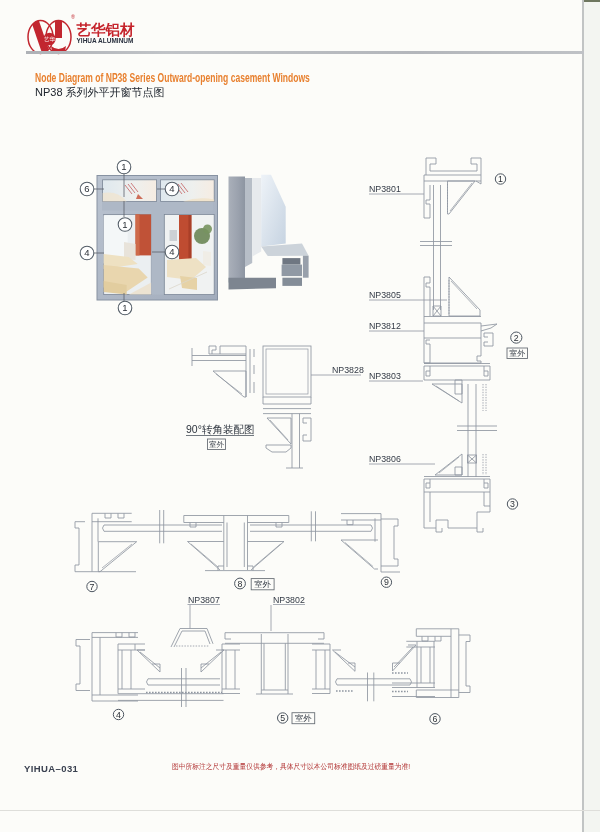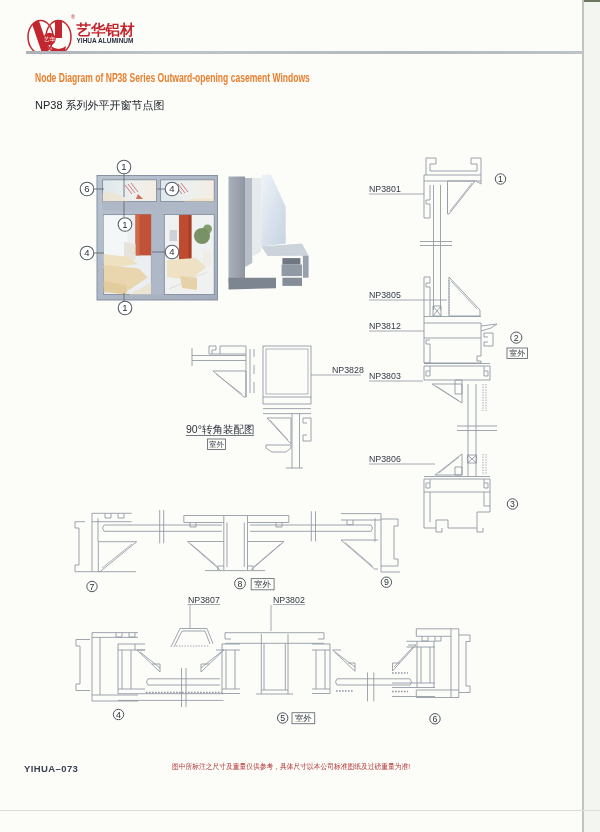--- a/index.html
+++ b/index.html
@@ -53,21 +53,21 @@
 
   <text x="56.5" y="22.5" font-size="15" font-weight="bold" fill="#c5242c" textLength="58" lengthAdjust="spacingAndGlyphs">艺华铝材</text>
 
   <text x="56.5" y="31" font-size="6.4" font-weight="bold" fill="#2b3240" textLength="57" lengthAdjust="spacingAndGlyphs">YIHUA ALUMINUM</text>
 </svg>
 
 <div class="abs" style="left:26px;top:51px;width:558px;height:3px;background:linear-gradient(90deg,#aeb1b6,#c0c3c7 25%,#b3b6bb 70%,#bfc2c6);"></div>
 
 <div class="abs" style="left:35px;top:70px;width:520px;font-size:13.5px;font-weight:bold;color:#e8802f;transform:scaleX(.633);transform-origin:0 0;white-space:nowrap;">Node Diagram of NP38 Series Outward-opening casement Windows</div>
 
-<div class="abs" style="left:35px;top:98px;font-size:11px;color:#20262f;">NP38 系列外平开窗节点图</div>
+<div class="abs" style="left:35px;top:85px;font-size:11px;color:#20262f;">NP38 系列外平开窗节点图</div>
 
 <svg class="abs" style="left:75px;top:155px;" width="250" height="172" viewBox="0 0 250 172">
   <defs>
     <linearGradient id="fr" x1="0" y1="0" x2="1" y2="1">
       <stop offset="0" stop-color="#bac3d0"></stop>
         <stop offset="1" stop-color="#a2acbc"></stop>
     </linearGradient>
     <linearGradient id="gltop" x1="0" y1="0" x2="1" y2="0">
       <stop offset="0" stop-color="#dfe8ee"></stop>
         <stop offset="60%" stop-color="#eef0ee"></stop>
@@ -511,15 +511,15 @@
   <g stroke="none" fill="#3b424c">
       <text x="243.3" y="131.4" font-size="8.4" text-anchor="middle">室外</text>
     </g>
 
   <circle cx="375" cy="128.8" r="5.2" stroke="#4c5560" stroke-width="1"></circle>
   <g stroke="none" fill="#2c3138">
       <text x="375" y="131.8" font-size="8.8" text-anchor="middle">6</text>
     </g>
 </svg>
 
-<div class="abs" style="left:24px;top:763px;font-size:9.5px;font-weight:bold;color:#3a4150;letter-spacing:0.4px;">YIHUA–073</div>
+<div class="abs" style="left:24px;top:763px;font-size:9.5px;font-weight:bold;color:#3a4150;letter-spacing:0.4px;">YIHUA–031</div>
 
 <div class="abs" style="left:172px;top:762px;font-size:7.5px;color:#b23434;transform:scaleX(.9);transform-origin:0 0;white-space:nowrap;">图中所标注之尺寸及重量仅供参考，具体尺寸以本公司标准图纸及过磅重量为准!</div>
 
 </body></html>

